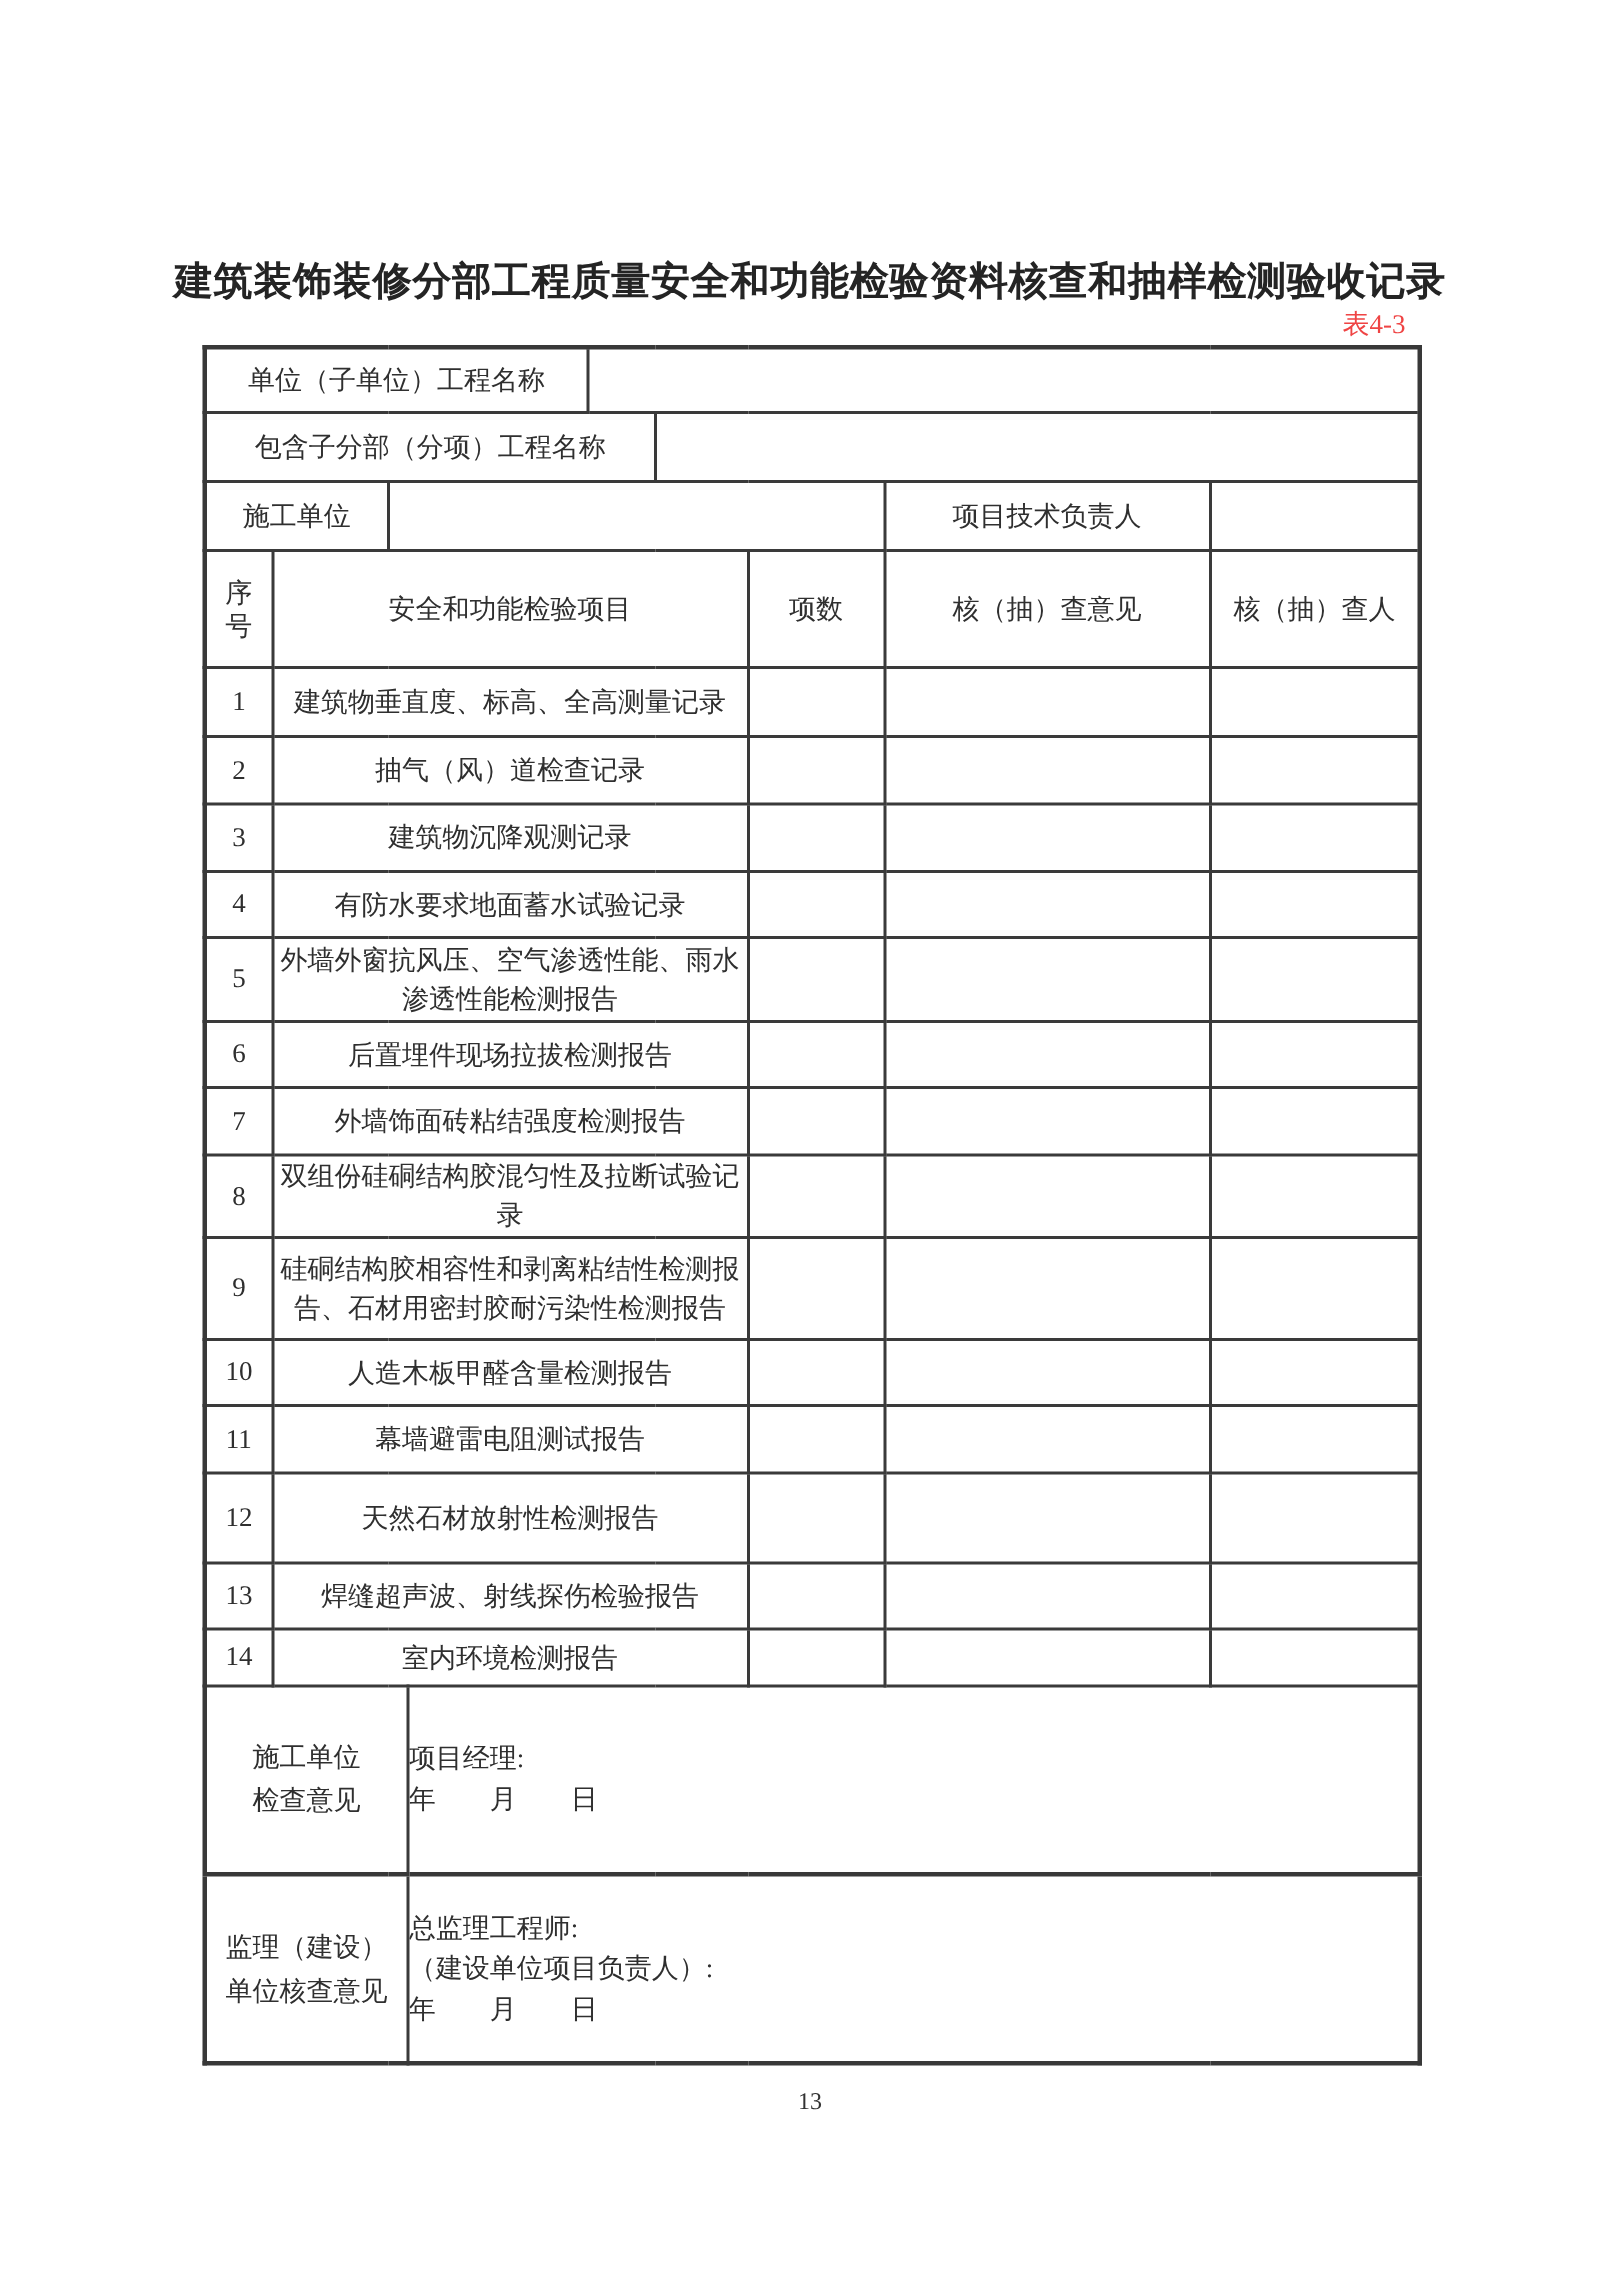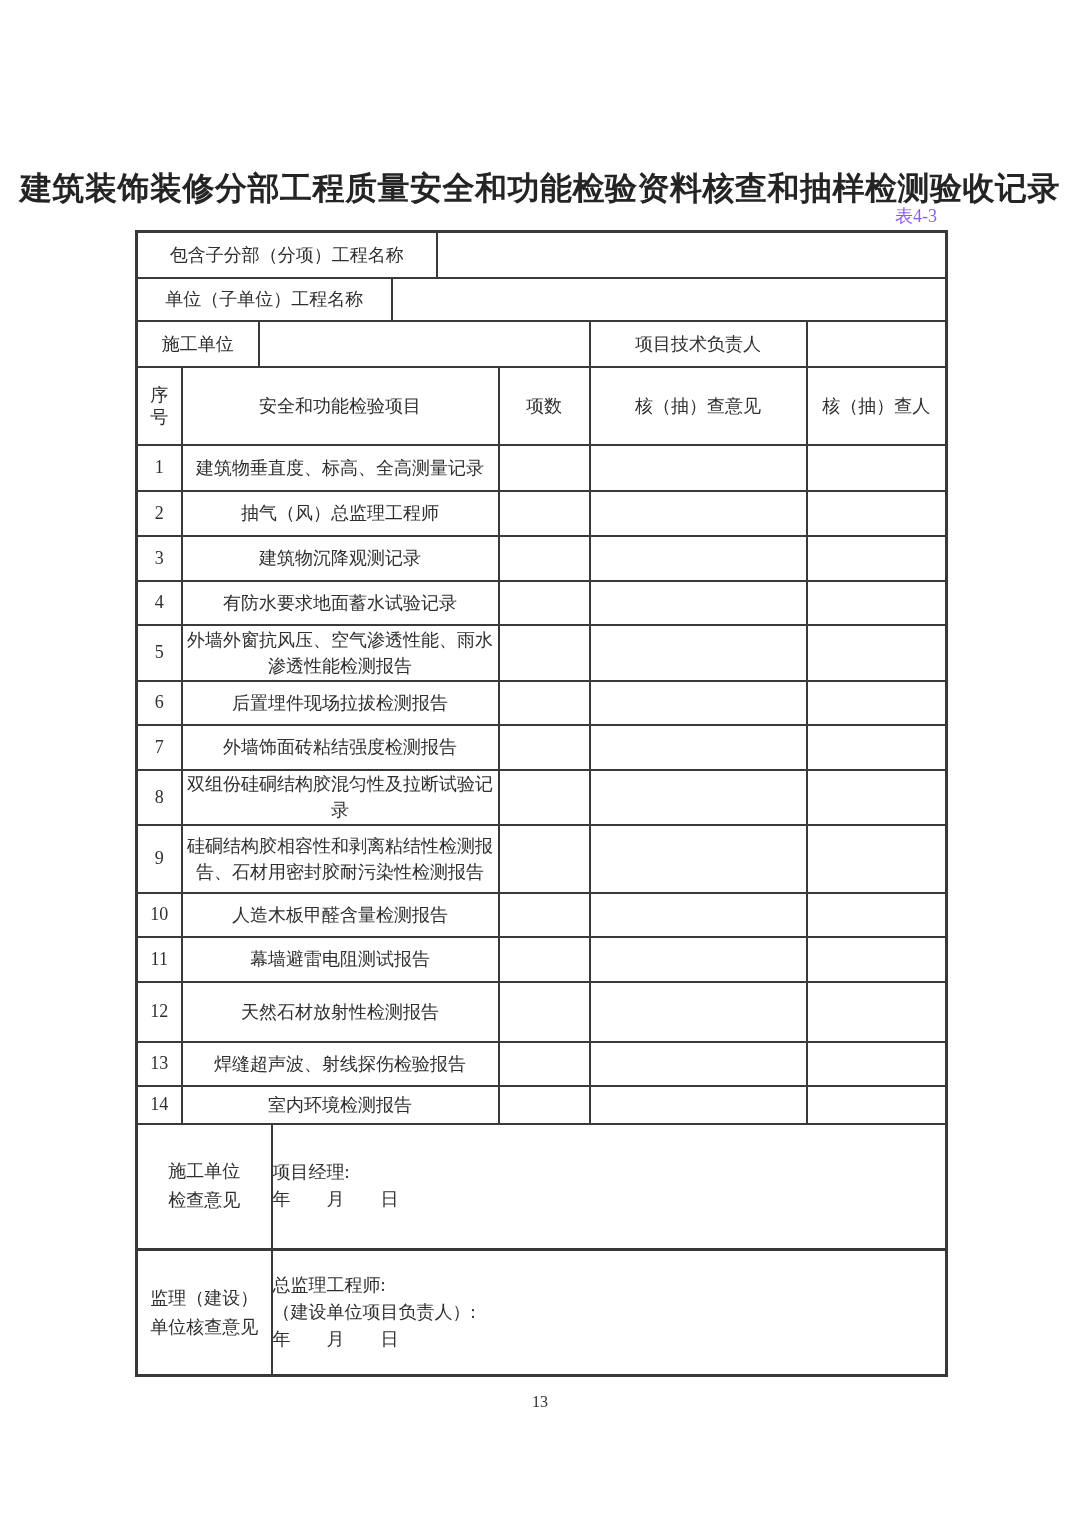--- a/index.html
+++ b/index.html
@@ -6,37 +6,37 @@
   body{
     width:1080px;height:1527px;
     background:#ffffff;
     font-family:"Liberation Serif", serif;
     color:#2f2f2f;
     position:relative;
   }
   .page-title{
     margin:172px 0 0 0;
     text-align:center;
-    font-size:32px;
+    font-size:26px;
     font-weight:bold;
     color:#242424;
     line-height:32px;
     letter-spacing:0.5px;
   }
   .sheet{
     width:810px;
     margin:0 0 0 135px;
   }
   .table-label{
     text-align:right;
     font-size:18px;
     line-height:24px;
     padding-right:8px;
     margin-bottom:2px;
-    color:#8b5cf6;
+    color:#ef4444;
   }
   table.form{
     border-collapse:collapse;
     table-layout:fixed;
     width:810px;
     border:3px solid #383838;
   }
   table.form td{
     border:2px solid #3a3a3a;
     font-size:18px;
@@ -93,27 +93,27 @@
         <col style="width:13px">
       <col style="width:120px">
         <col style="width:45px">
         <col style="width:62px">
       <col style="width:91px">
         <col style="width:217px">
         <col style="width:140px">
     </colgroup>
 
     <tbody>
-        <tr style="height:46px">
+        <tr style="height:43px">
+      <td colspan="4" class="c">单位（子单位）工程名称</td>
+      <td colspan="5"></td>
+    </tr>
+    <tr style="height:46px">
       <td colspan="5" class="c">包含子分部（分项）工程名称</td>
       <td colspan="4"></td>
-    </tr>
-    <tr style="height:43px">
-      <td colspan="4" class="c">单位（子单位）工程名称</td>
-      <td colspan="5"></td>
     </tr>
     <tr style="height:46px">
       <td colspan="2" class="c">施工单位</td>
       <td colspan="5"></td>
       <td class="c">项目技术负责人</td>
       <td></td>
     </tr>
 
     <tr style="height:48px">
       <td class="c">
@@ -127,21 +127,21 @@
 
     <tr style="height:46px">
       <td class="no-cell">1</td>
       <td colspan="5" class="item-name">建筑物垂直度、标高、全高测量记录</td>
       <td></td>
       <td></td>
       <td></td>
     </tr>
     <tr style="height:45px">
       <td class="no-cell">2</td>
-      <td colspan="5" class="item-name">抽气（风）总监理工程师</td>
+      <td colspan="5" class="item-name">抽气（风）道检查记录</td>
       <td></td>
       <td></td>
       <td></td>
     </tr>
     <tr style="height:45px">
       <td class="no-cell">3</td>
       <td colspan="5" class="item-name">建筑物沉降观测记录</td>
       <td></td>
       <td></td>
       <td></td>

